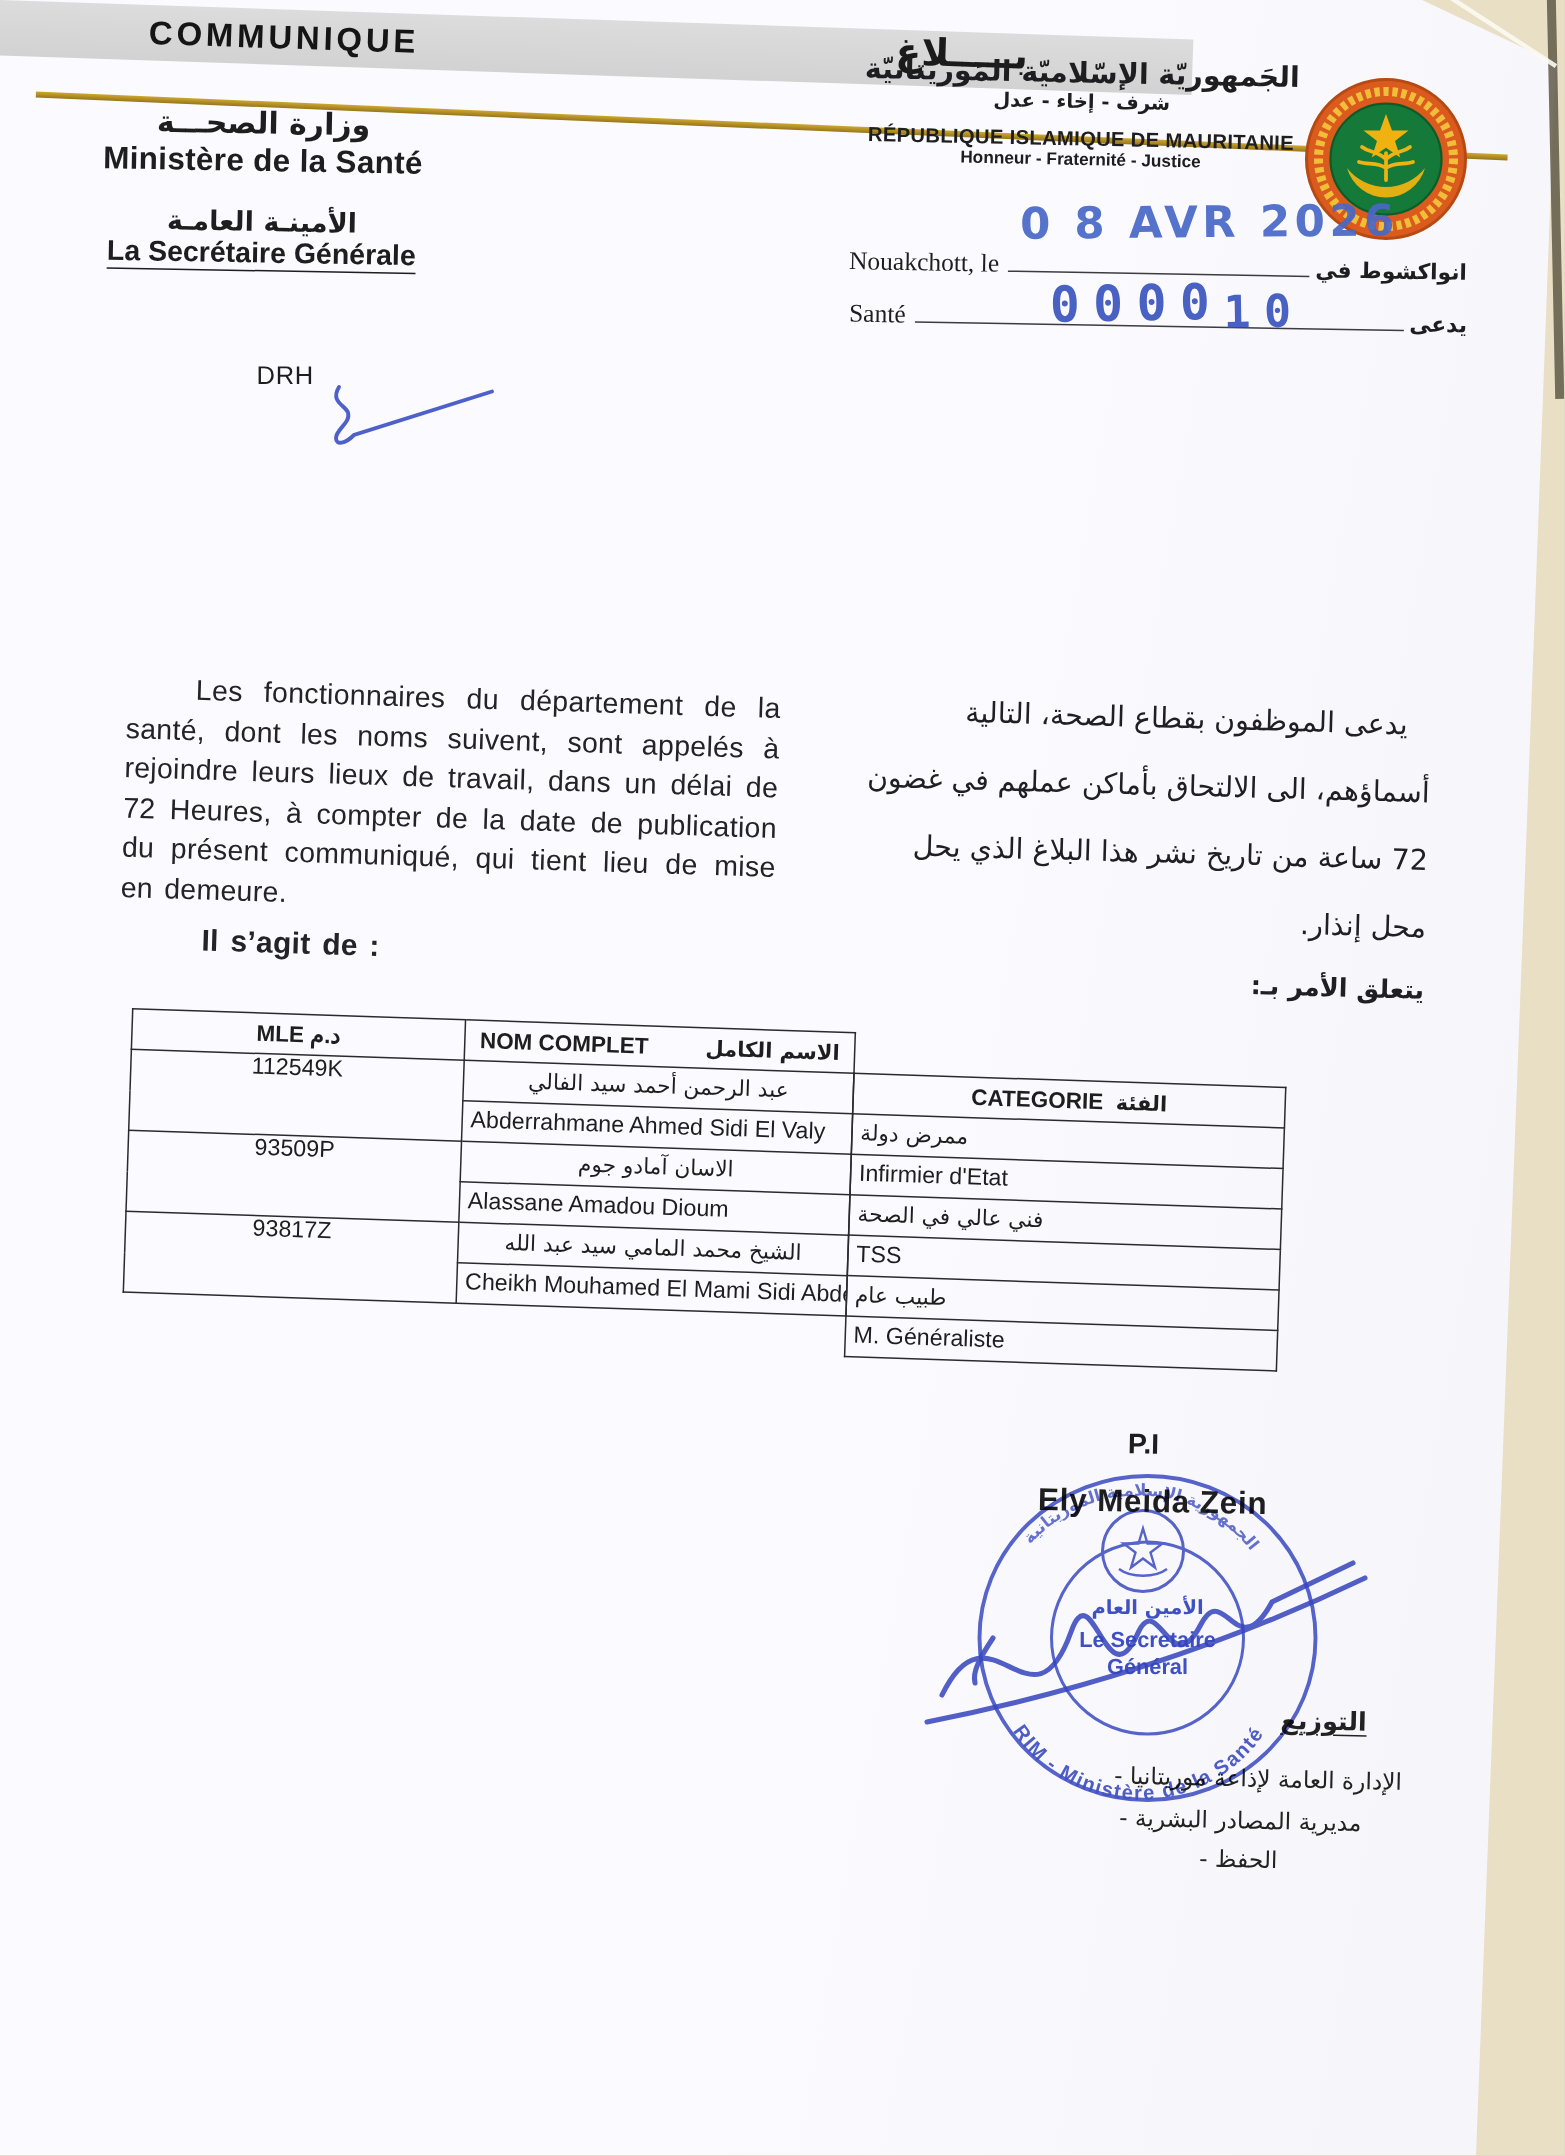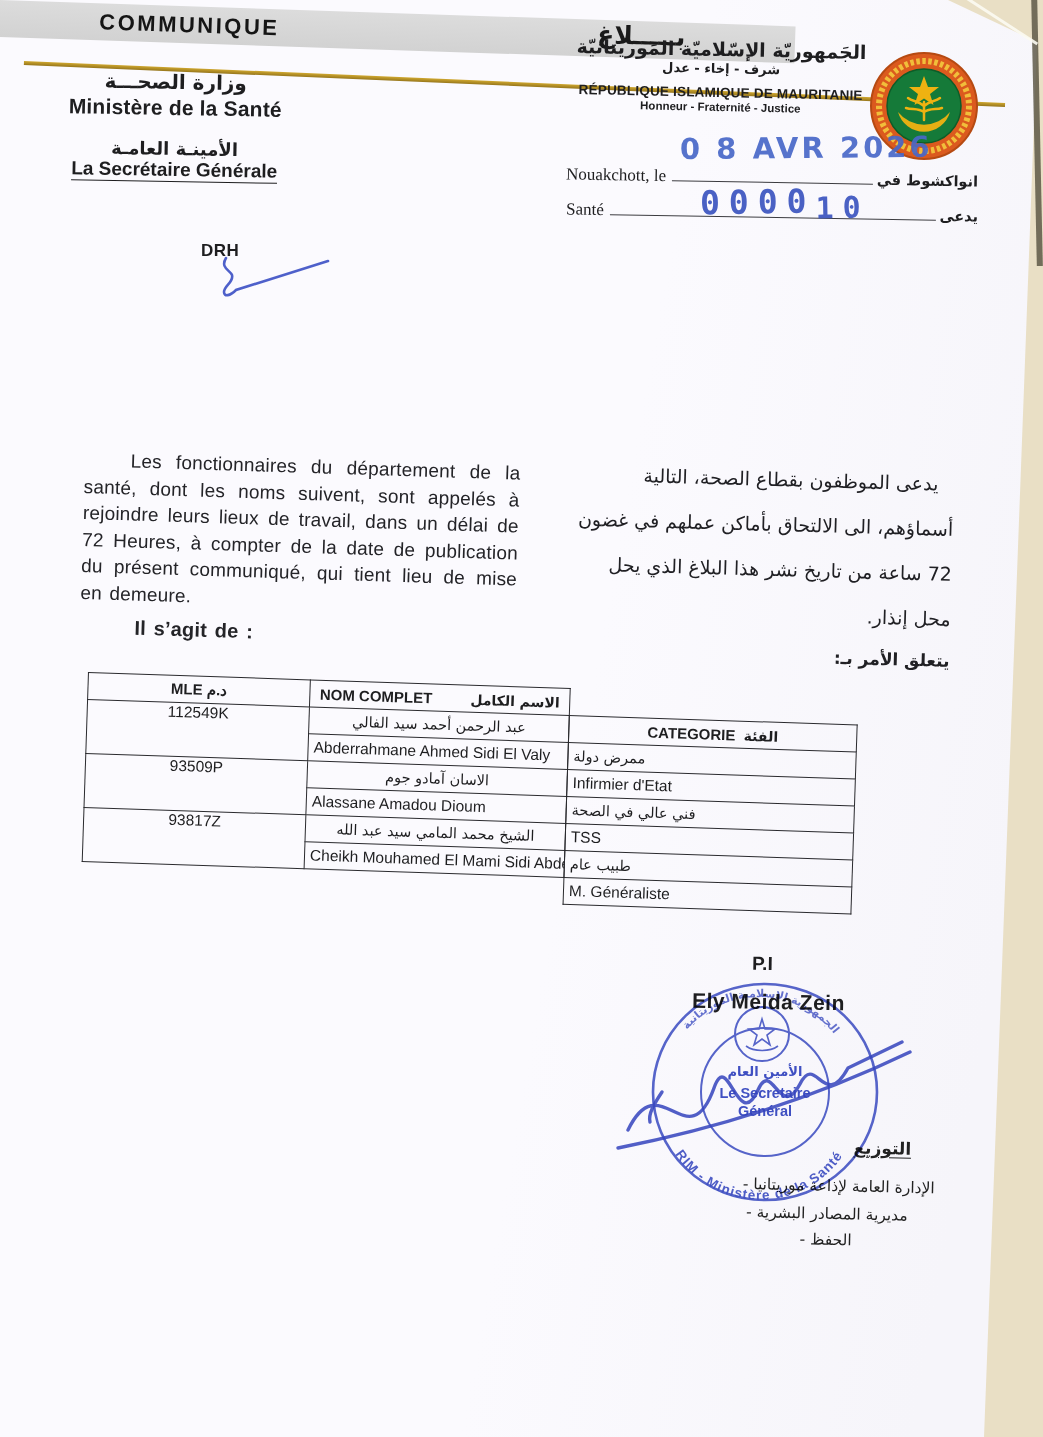--- a/index.html
+++ b/index.html
@@ -39,21 +39,21 @@
               color:#4968c8;transform:rotate(-.5deg);z-index:4;font-family:"DejaVu Sans",sans-serif;opacity:.92;}
   .field-row{left:566px;width:412px;display:flex;align-items:baseline;z-index:3;
              font-size:17px;transform:rotate(1deg);}
   .field-row .lbl{white-space:nowrap;}
   .field-row .fill{flex:1;border-bottom:1.6px solid #3c3c40;margin:0 4px 3px 6px;height:14px;}
   .field-row .arlbl{font-size:14.5px;font-weight:bold;white-space:nowrap;}
   .num-stamp{left:700px;top:182px;z-index:4;color:#3c55c0;font-family:"DejaVu Sans Mono",monospace;
              font-weight:bold;font-size:33px;letter-spacing:9px;transform:rotate(-1deg);opacity:.92;}
   .num-stamp .b{position:relative;top:6px;font-size:30px;}
 
-  .drh{left:201px;top:241px;font-size:17px;font-weight:bold;letter-spacing:.5px;z-index:3;}
+  .drh{left:171px;top:241px;font-size:17px;font-weight:normal;letter-spacing:.5px;z-index:3;}
   .drh-mark{left:212px;top:244px;z-index:3;}
 
   .band{left:94px;top:324px;width:796px;height:37px;background:linear-gradient(#dcdcdc,#d2d2d2);
         transform:rotate(1.9deg);transform-origin:left top;z-index:2;}
   .band .t-fr{position:absolute;left:100px;top:6px;font-size:22px;font-weight:bold;letter-spacing:2.5px;color:#151515;}
   .band .t-ar{position:absolute;left:598px;top:0px;font-size:25px;font-weight:bold;color:#1a1a1a;}
 
   .para-fr{left:85px;top:447px;width:436px;font-size:19px;line-height:26.5px;text-align:justify;
            text-indent:46px;color:#242428;transform:rotate(1.8deg);transform-origin:left top;z-index:3;
            letter-spacing:.2px;word-spacing:2px;}

